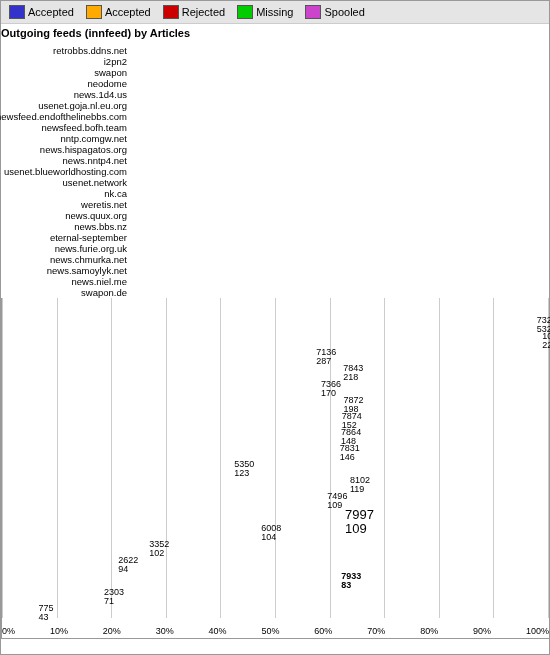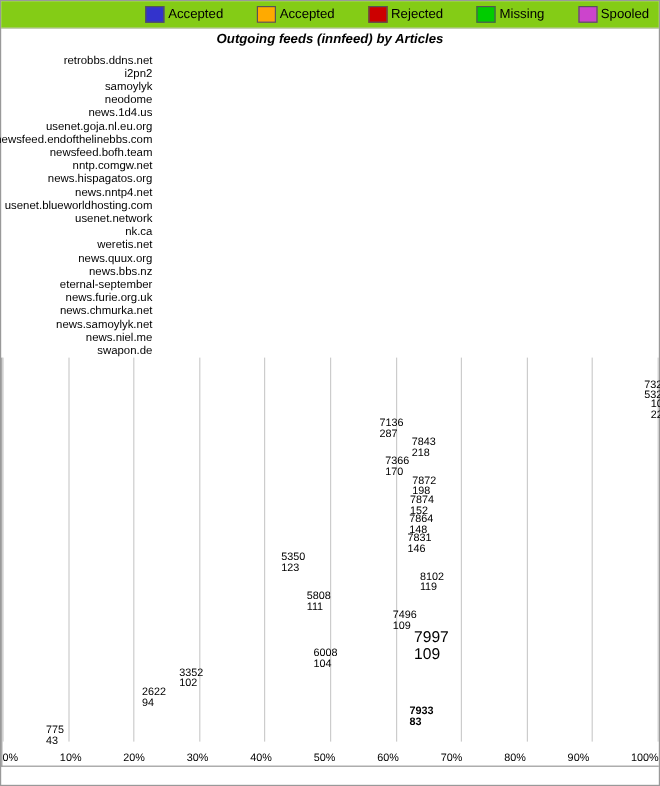--- a/index.html
+++ b/index.html
@@ -17,23 +17,22 @@
       position: relative;
       background: #fff;
       border: 1px solid #999;
     }
     
     .legend {
       display: flex;
       align-items: center;
       padding: 4px 8px;
       border-bottom: 1px solid #ccc;
-      gap: 28px;
-      background: #84cc16;
-      justify-content: flex-end;
+      gap: 12px;
+      background: #e5e5e5;
     }
     .legend-item {
       display: flex;
       align-items: center;
       gap: 3px;
     }
     .legend-color {
       width: 16px;
       height: 14px;
       display: inline-block;
@@ -109,25 +108,24 @@
       display: flex;
       justify-content: space-between;
       align-items: flex-end;
       padding-bottom: 2px;
     }
     .x-axis-label {
       font-size: 9px;
       color: #000;
     }
     .x-title {
-      text-align: center;
+      text-align: left;
       font-size: 11px;
       font-weight: bold;
       padding: 3px 0 2px 0;
-      font-style: italic;
     }
   </style>
 </head>
 <body>
 
 <div class="chart-container">
 
   <div class="legend">
   <div class="legend-item">
         <span class="legend-color" style="background: rgb(51, 51, 204);"></span>
@@ -150,21 +148,21 @@
         <span class="legend-label">Spooled</span>
       </div>
     </div>
 
   <div class="x-title">Outgoing feeds (innfeed) by Articles</div>
 
   <div class="chart-area">
     <div class="y-labels" id="y-labels">
         <div class="y-label">retrobbs.ddns.net</div>
         <div class="y-label">i2pn2</div>
-        <div class="y-label">samoylyk</div>
+        <div class="y-label">swapon</div>
         <div class="y-label">neodome</div>
         <div class="y-label">news.1d4.us</div>
         <div class="y-label">usenet.goja.nl.eu.org</div>
         <div class="y-label">newsfeed.endofthelinebbs.com</div>
         <div class="y-label">newsfeed.bofh.team</div>
         <div class="y-label">nntp.comgw.net</div>
         <div class="y-label">news.hispagatos.org</div>
         <div class="y-label">news.nntp4.net</div>
         <div class="y-label">usenet.blueworldhosting.com</div>
         <div class="y-label">usenet.network</div>
@@ -275,28 +273,20 @@
           </div>
           <div class="bar-row">
             <div class="bar-stack">
               <div class="bar-segment" style="width: 62.3231%; background: rgb(51, 51, 204);"></div>
               <div class="bar-segment" style="width: 0.915385%; background: rgb(255, 170, 0);"></div>
             </div>
             <div style="position: absolute; left: 63.2385%; top: 10%; font-size: 9px; line-height: 1.1; padding-left: 2px; white-space: nowrap;">8102<br>119</div>
           </div>
           <div class="bar-row">
             <div class="bar-stack">
-              <div class="bar-segment" style="width: 44.6769%; background: rgb(51, 51, 204);"></div>
-              <div class="bar-segment" style="width: 0.853846%; background: rgb(255, 170, 0);"></div>
-              <div class="bar-segment" style="width: 0.461538%; background: rgb(204, 0, 0);"></div>
-            </div>
-            <div style="position: absolute; left: 45.9923%; top: 10%; font-size: 9px; line-height: 1.1; padding-left: 2px; white-space: nowrap;">5808<br>111</div>
-          </div>
-          <div class="bar-row">
-            <div class="bar-stack">
               <div class="bar-segment" style="width: 57.6615%; background: rgb(51, 51, 204);"></div>
               <div class="bar-segment" style="width: 0.838462%; background: rgb(255, 170, 0);"></div>
               <div class="bar-segment" style="width: 0.615385%; background: rgb(204, 0, 0);"></div>
             </div>
             <div style="position: absolute; left: 59.1154%; top: 10%; font-size: 9px; line-height: 1.1; padding-left: 2px; white-space: nowrap;">7496<br>109</div>
           </div>
           <div class="bar-row">
             <div class="bar-stack">
               <div class="bar-segment" style="width: 61.5154%; background: rgb(51, 51, 204);"></div>
               <div class="bar-segment" style="width: 0.838462%; background: rgb(255, 170, 0);"></div>
@@ -323,20 +313,27 @@
               <div class="bar-segment" style="width: 0.723077%; background: rgb(255, 170, 0);"></div>
             </div>
             <div style="position: absolute; left: 20.8923%; top: 10%; font-size: 9px; line-height: 1.1; padding-left: 2px; white-space: nowrap;">2622<br>94</div>
           </div>
           <div class="bar-row">
             <div class="bar-stack">
               <div class="bar-segment" style="width: 61.0231%; background: rgb(51, 51, 204);"></div>
               <div class="bar-segment" style="width: 0.638462%; background: rgb(255, 170, 0);"></div>
             </div>
             <div style="position: absolute; left: 61.6615%; top: 10%; font-size: 9px; line-height: 1.1; padding-left: 2px; white-space: nowrap; font-weight: bold;">7933<br>83</div>
+          </div>
+          <div class="bar-row">
+            <div class="bar-stack">
+              <div class="bar-segment" style="width: 17.7154%; background: rgb(51, 51, 204);"></div>
+              <div class="bar-segment" style="width: 0.546154%; background: rgb(255, 170, 0);"></div>
+            </div>
+            <div style="position: absolute; left: 18.2615%; top: 10%; font-size: 9px; line-height: 1.1; padding-left: 2px; white-space: nowrap;">2303<br>71</div>
           </div>
           <div class="bar-row">
             <div class="bar-stack">
               <div class="bar-segment" style="width: 5.96154%; background: rgb(51, 51, 204);"></div>
               <div class="bar-segment" style="width: 0.330769%; background: rgb(255, 170, 0);"></div>
             </div>
             <div style="position: absolute; left: 6.29231%; top: 10%; font-size: 9px; line-height: 1.1; padding-left: 2px; white-space: nowrap;">775<br>43</div>
           </div>
         </div>
       <div class="x-axis-labels" id="x-axis-labels">

